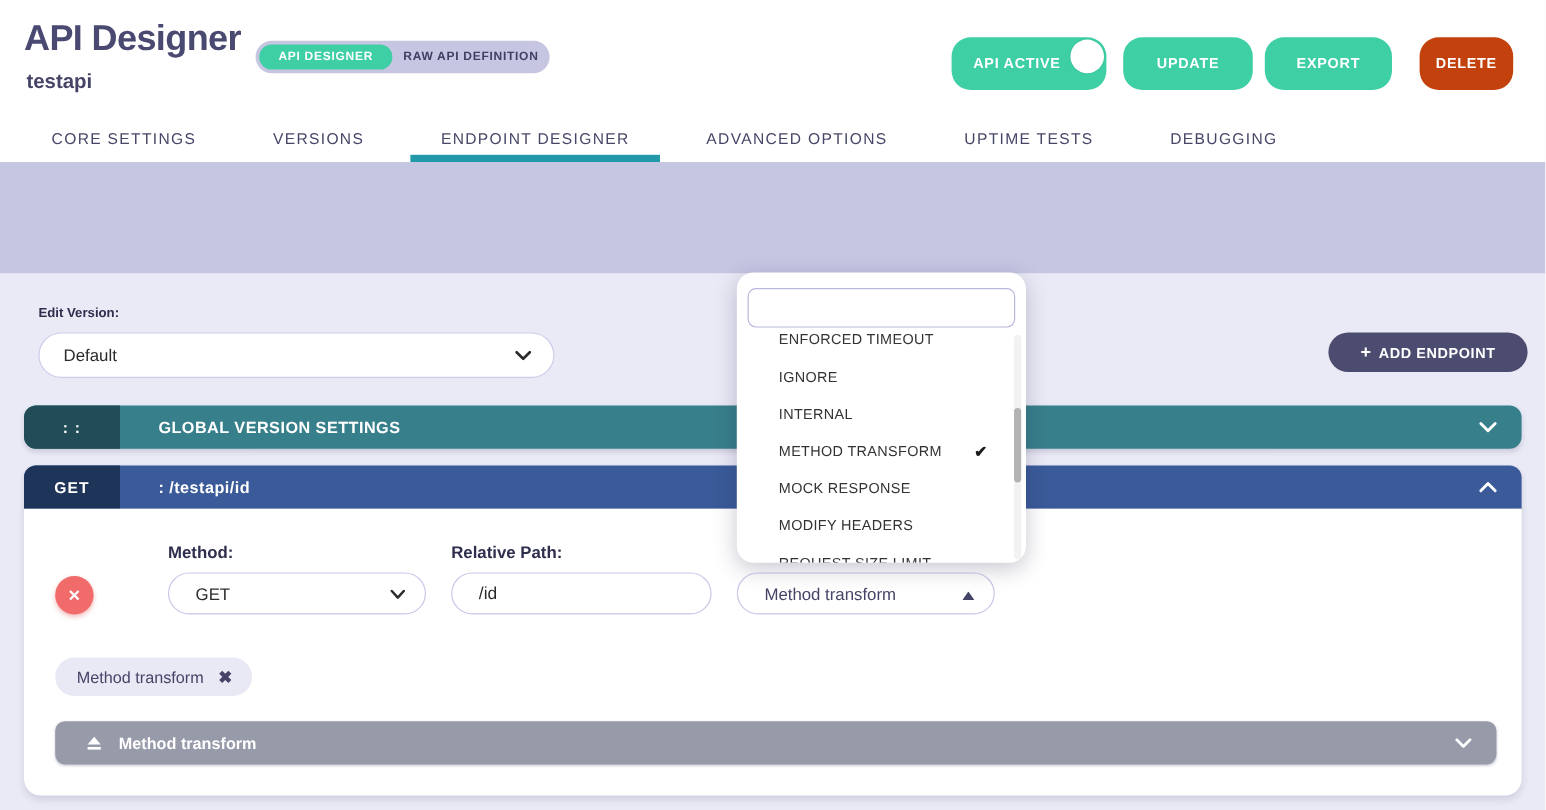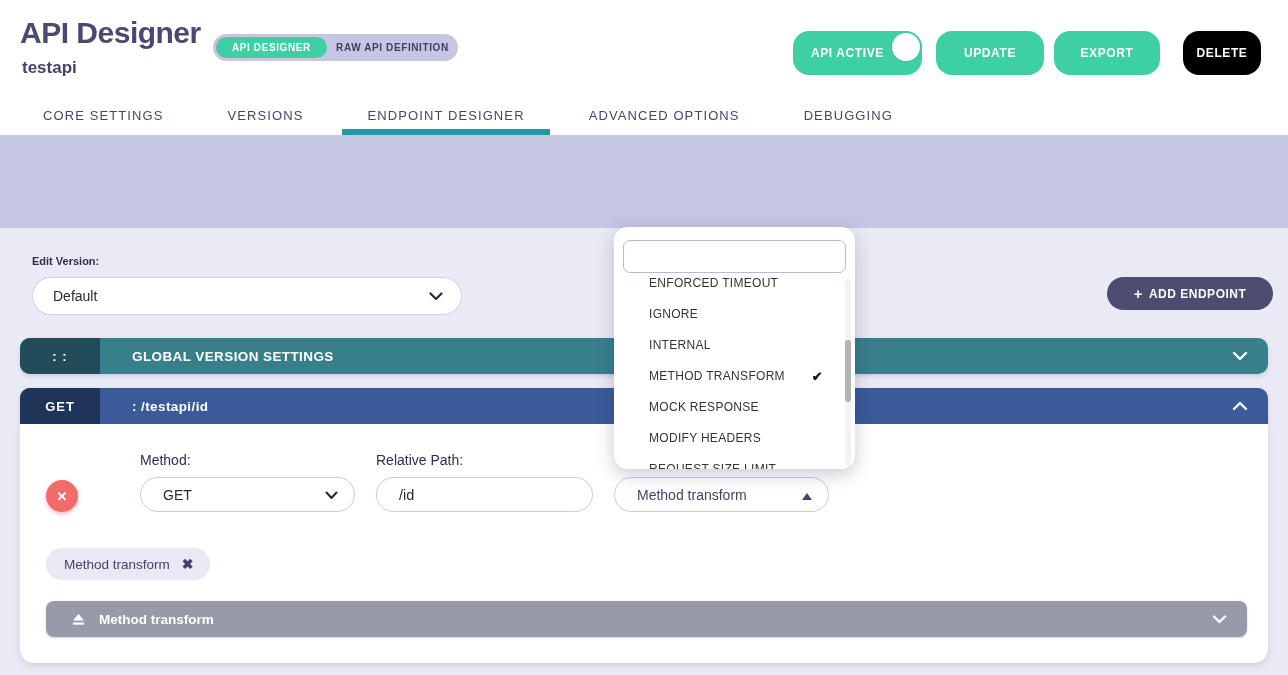--- a/index.html
+++ b/index.html
@@ -21,21 +21,21 @@
   .view-toggle .seg-active { margin-left:3px; height:21px; background:#3ecfa4; border-radius:11px;
     color:#fff; font-size:10px; font-weight:bold; letter-spacing:.6px;
     display:flex; align-items:center; padding:0 16px; cursor:pointer; }
   .view-toggle .seg-inactive { flex:1; text-align:center; font-size:10px; font-weight:bold;
     letter-spacing:.6px; color:#3f3f63; cursor:pointer; }
 
   .pill-btn { position:absolute; top:31px; height:44px; border:none; border-radius:16px;
     color:#fff; font-family:"Liberation Sans",sans-serif; font-size:12px; font-weight:bold;
     letter-spacing:.6px; cursor:pointer; display:flex; align-items:center; justify-content:center; }
   .btn-teal { background:#3ecfa4; }
-  .btn-red  { background:#000000; }
+  .btn-red  { background:#c2410c; }
   .api-active-pill { left:793px; width:129px; justify-content:flex-start; padding-left:18px; position:absolute; }
   .toggle-knob { position:absolute; right:2px; top:2px; width:28px; height:28px; border-radius:50%;
     background:#fff; box-shadow:0 0 0 1px rgba(0,0,0,.04); cursor:pointer; }
   .btn-update { left:936px; width:108px; }
   .btn-export { left:1054px; width:106px; }
   .btn-delete { left:1183px; width:78px; }
 
   
   .tabs { position:absolute; left:43px; top:95px; height:40px; display:flex; gap:64px; }
   .tab { position:relative; display:flex; align-items:center; height:40px; font-size:13px;
@@ -77,21 +77,21 @@
   .bar-title { margin-left:32px; font-size:13.5px; font-weight:bold; letter-spacing:.4px; }
   .bar-chevron { position:absolute; right:20px; display:flex; }
 
   .endpoint-card { position:absolute; left:20px; top:424px; width:1248px; height:239px;
     background:#fff; border-radius:0 0 14px 14px; box-shadow:0 3px 6px rgba(60,60,100,.15); }
 
   .remove-endpoint-btn { position:absolute; left:26px; top:56px; width:32px; height:32px; border:none;
     border-radius:50%; background:#f26b6b; color:#fff; font-size:13px; font-weight:bold; cursor:pointer;
     box-shadow:0 2px 4px rgba(220,80,80,.4); display:flex; align-items:center; justify-content:center; }
 
-  .field-label { position:absolute; top:28px; font-size:14px; font-weight:normal; color:#2e2e4e; }
+  .field-label { position:absolute; top:28px; font-size:14px; font-weight:bold; color:#2e2e4e; }
   .lbl-method { left:120px; } .lbl-path { left:356px; }
   .round-field { position:absolute; top:53px; height:35px; background:#fff; border:1.5px solid #c9c8e8;
     border-radius:17.5px; display:flex; align-items:center; font-size:14px; color:#2b2b2b; }
   .method-select { left:120px; width:215px; padding:0 16px 0 22px; cursor:pointer; }
   .method-select .spacer { flex:1; }
   .path-input-wrap { left:356px; width:217px; }
   .path-input { width:100%; height:100%; border:none; outline:none; background:transparent;
     border-radius:17.5px; padding:0 22px; font-size:14.5px; color:#2b2b2b;
     font-family:"Liberation Sans",sans-serif; }
   .plugin-select { left:594px; width:215px; padding:0 16px 0 22px; color:#454467; cursor:pointer; }
@@ -145,20 +145,21 @@
     <button class="pill-btn btn-teal btn-update">UPDATE</button>
     <button class="pill-btn btn-teal btn-export">EXPORT</button>
     <button class="pill-btn btn-red btn-delete">DELETE</button>
   </div>
 
   <div class="tabs">
     <div class="tab">CORE SETTINGS</div>
     <div class="tab">VERSIONS</div>
     <div class="tab active">ENDPOINT DESIGNER</div>
     <div class="tab">ADVANCED OPTIONS</div>
+    <div class="tab">UPTIME TESTS</div>
     <div class="tab">DEBUGGING</div>
   </div>
 
   <div class="api-info">
     <div class="info-row r1">
       <span class="info-label">API URL:</span>
       <span class="info-value">https://tyk123.cloudv2.tyk.io/testapi</span>
       <span class="copy-icon">
         <svg width="15" height="17" viewBox="0 0 15 17">
           <rect x="5" y="1" width="8.5" height="11.5" rx="1.2" fill="none" stroke="#3f3f63" stroke-width="1.6"></rect>

